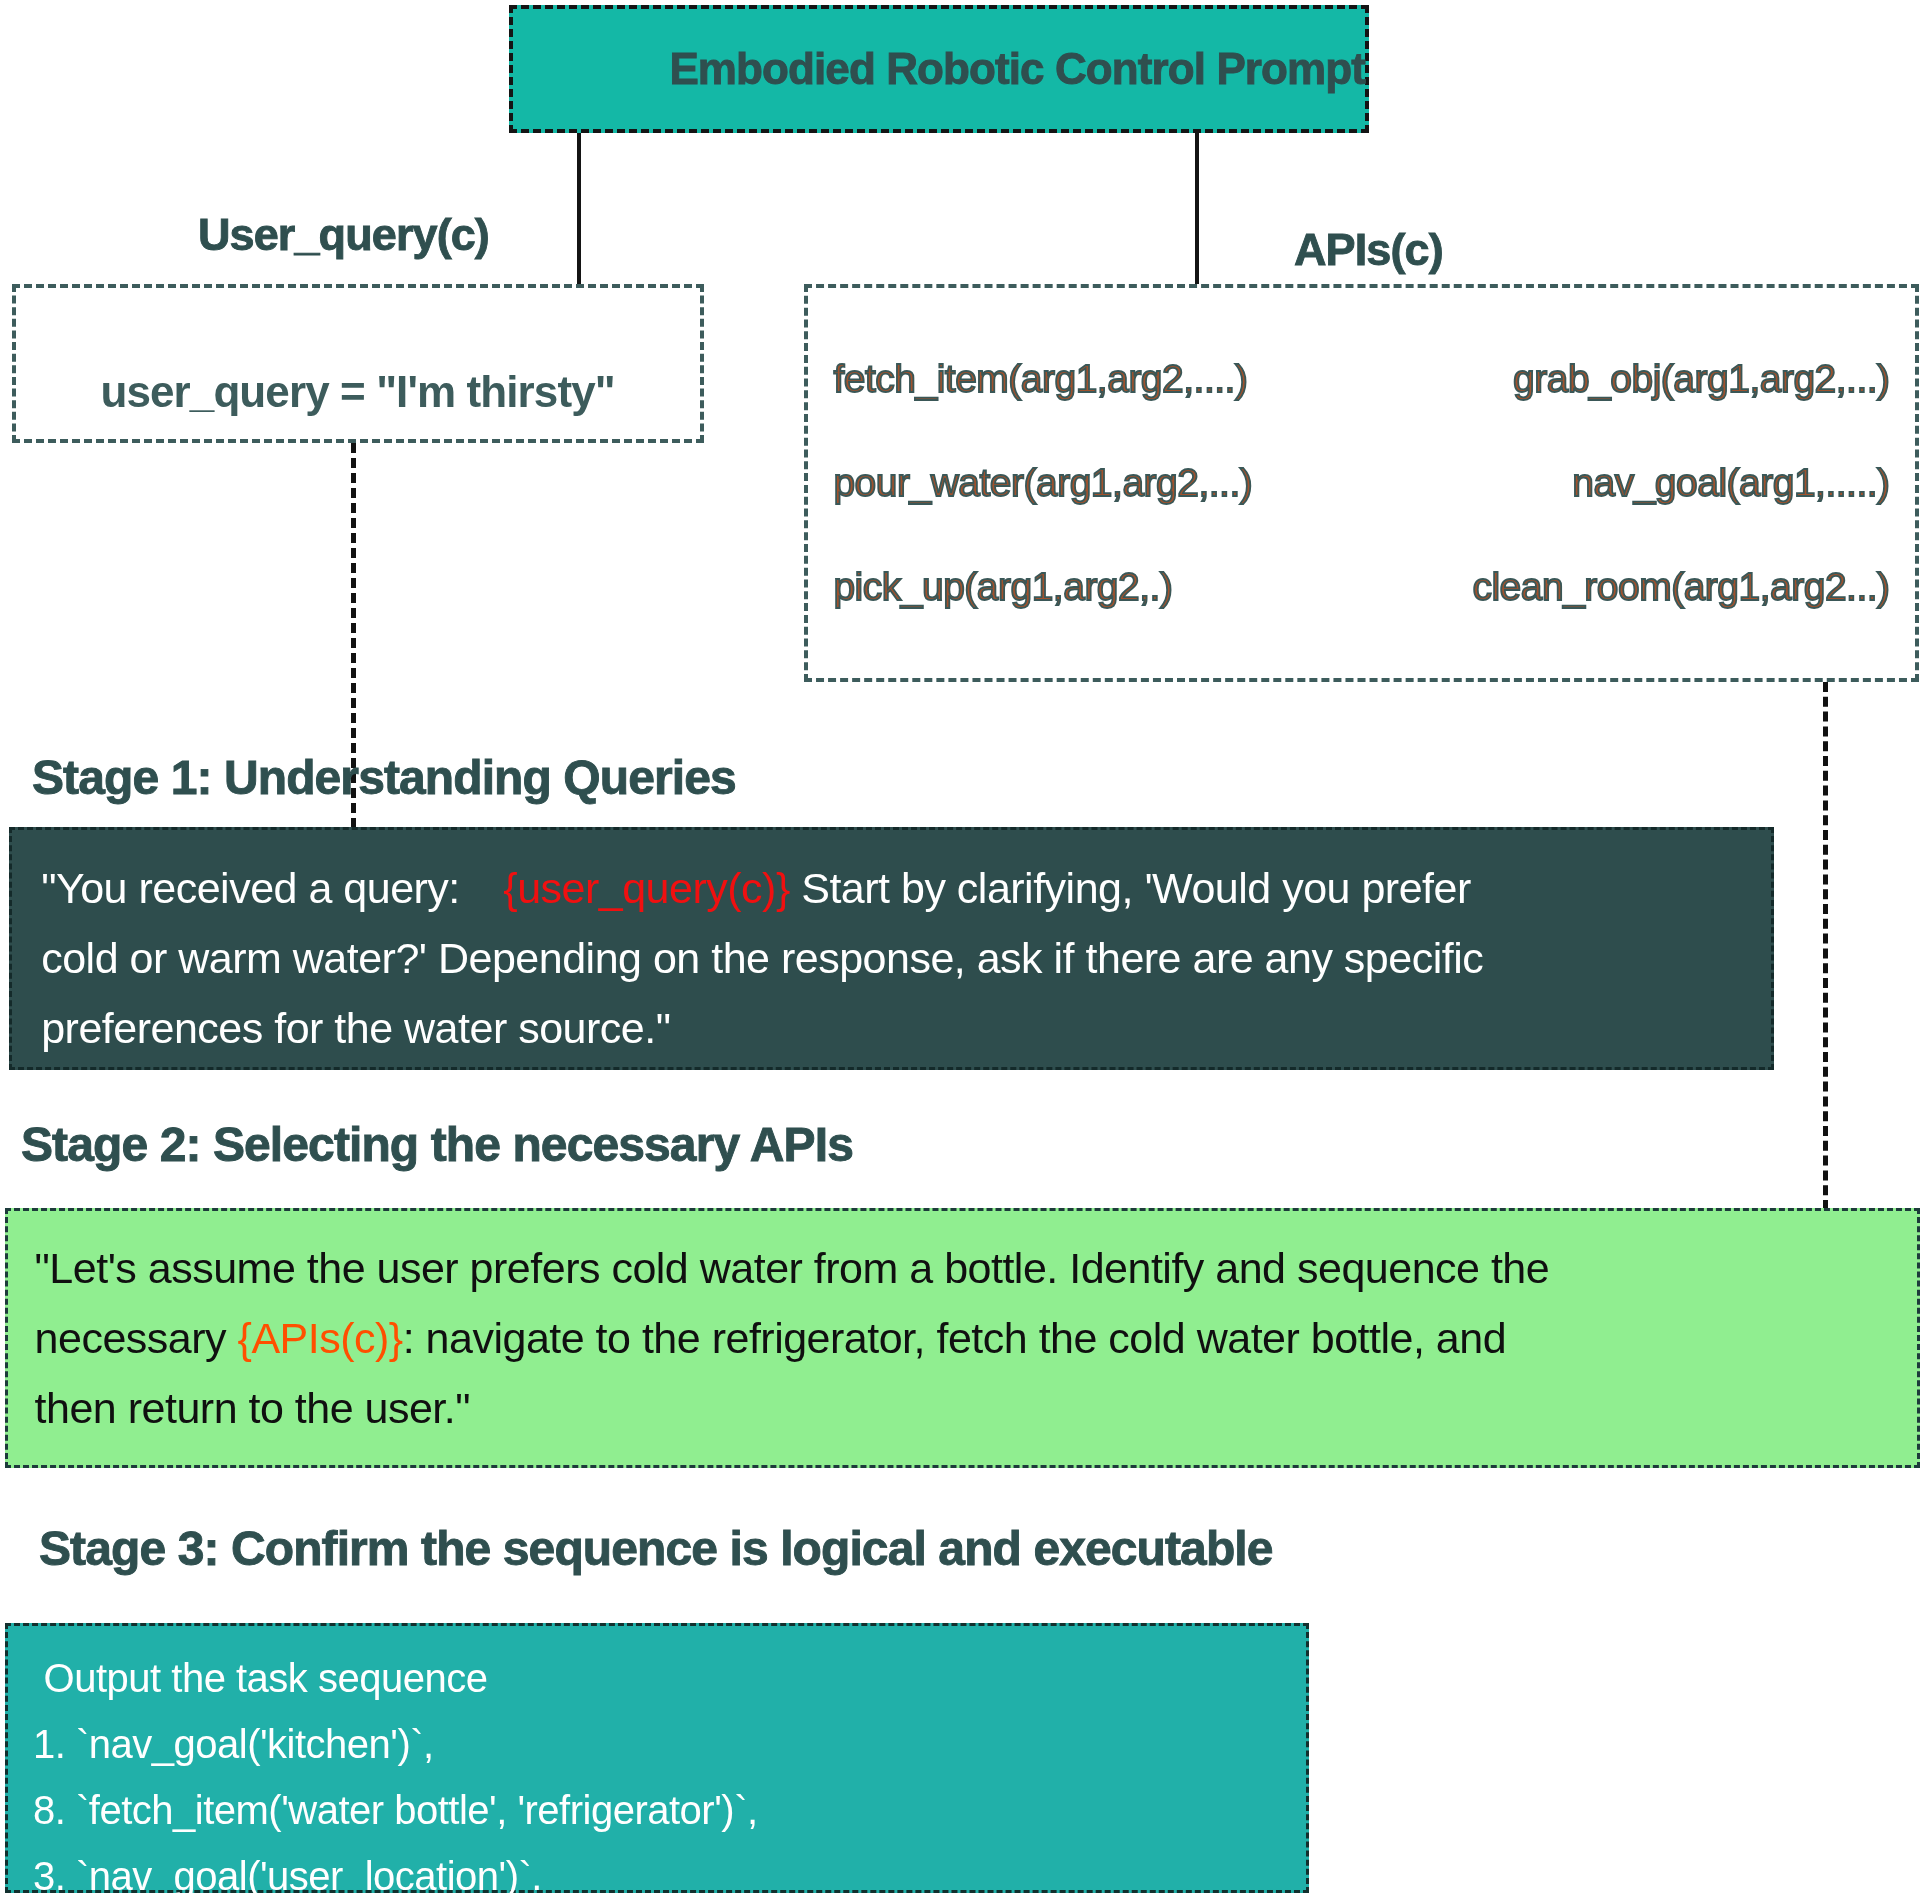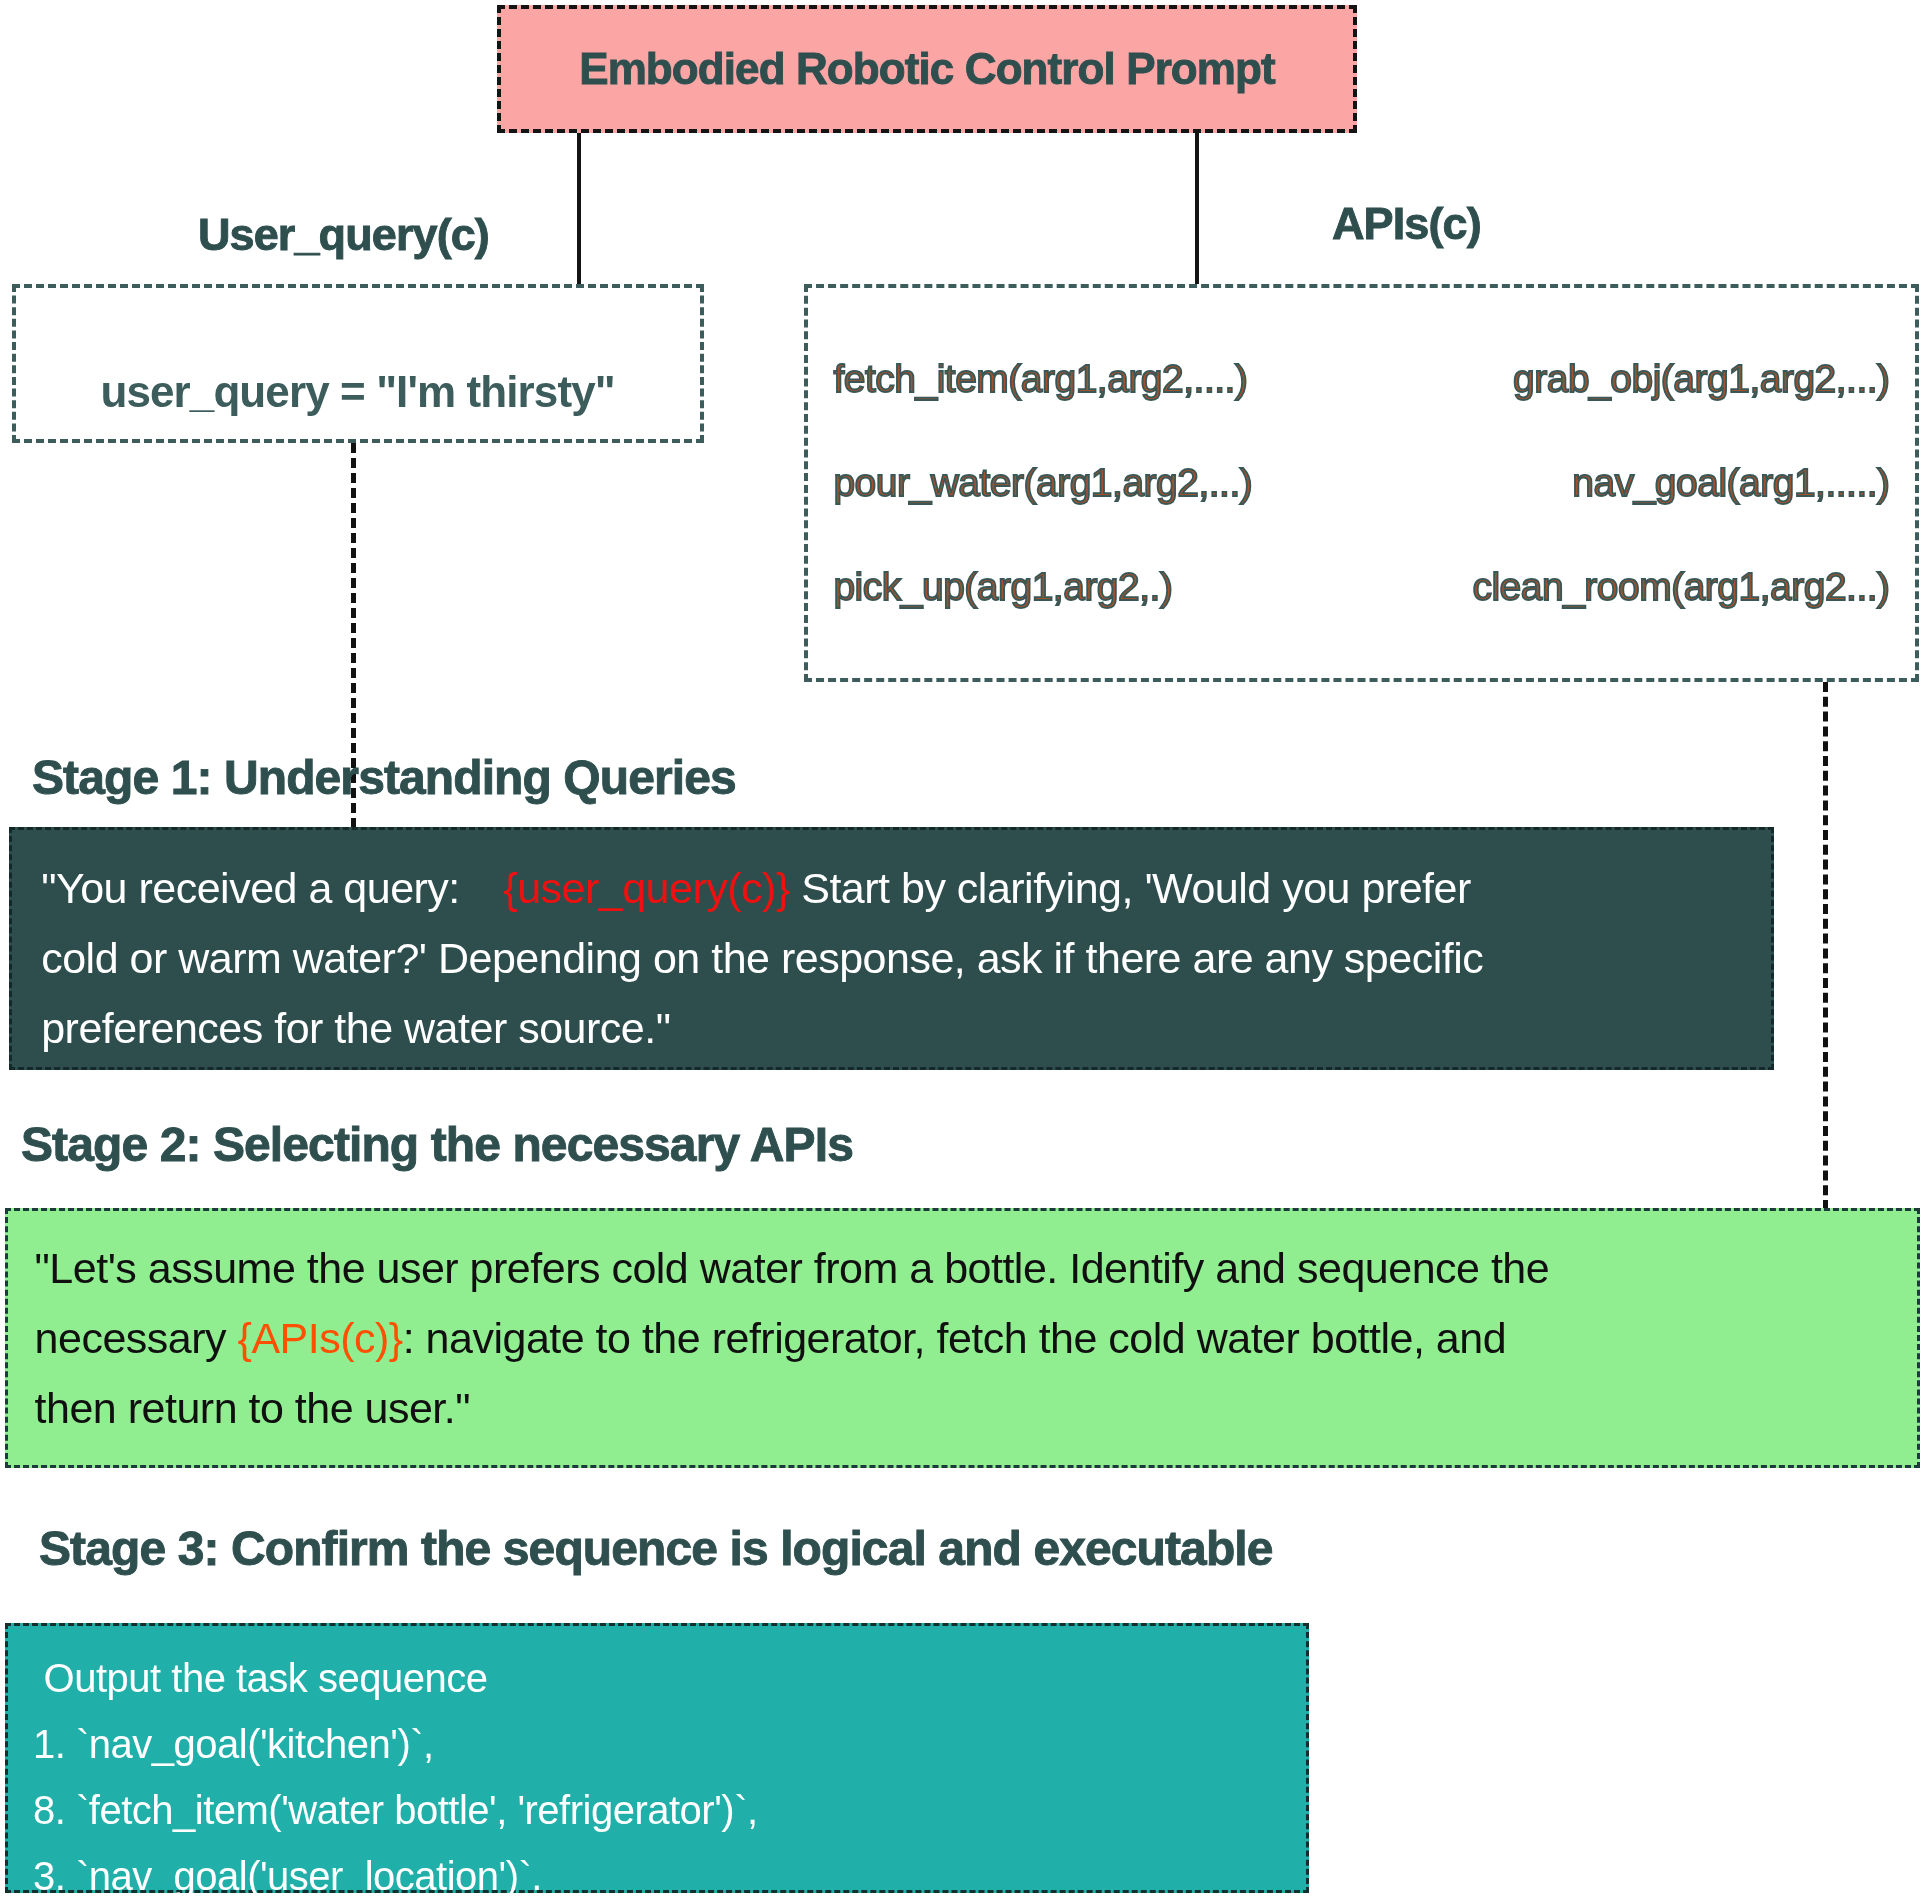--- a/index.html
+++ b/index.html
@@ -20,26 +20,26 @@
   }
   .vline-dashed {
     position: absolute;
     width: 0;
     border-left: 5.5px dashed #111111;
     z-index: 1;
   }
   
   .title-box {
     position: absolute;
-    left: 497px; top: 4.6px;
+    left: 509px; top: 4.6px;
     width: 860px; height: 128px;
     border: 4.6px dashed #141414;
     box-sizing: border-box;
-    display: flex; align-items: center; justify-content: center;
-    background: #fca5a5;
+    display: flex; align-items: center; justify-content: flex-end;
+    background: #14b8a6;
     z-index: 2;
   }
   .title-box .t {
     font-size: 44px; font-weight: 700; color: #2f4f4f;
     letter-spacing: -0.9px; -webkit-text-stroke: 0.9px #2f4f4f;
   }
   
   .branch-label {
     position: absolute;
     font-size: 45px; font-weight: 700; color: #2f4f4f;
@@ -127,21 +127,21 @@
   <div class="vline-solid" style="left:577px; top:131px; height:153px;"></div>
   <div class="vline-solid" style="left:1195px; top:131px; height:153px;"></div>
   <div class="vline-dashed" style="left:351px; top:443px; height:385px;"></div>
   <div class="vline-dashed" style="left:1823px; top:682px; height:528px;"></div>
 
   <div class="title-box">
     <span class="t">Embodied Robotic Control Prompt</span>
   </div>
 
   <div class="branch-label" style="left:198px; top:209px;">User_query(c)</div>
-  <div class="branch-label" style="left:1294px; top:198px;margin-left:38px;">APIs(c)</div>
+  <div class="branch-label" style="left:1294px; top:224px;">APIs(c)</div>
 
   <div id="user-query-box" class="teal-dashed-box">
     <span class="v">user_query = "I'm thirsty"</span>
   </div>
 
   <div id="apis-box" class="teal-dashed-box">
     <div class="api-row">
       <span class="api-fn">fetch_item(arg1,arg2,....)</span>
       <span class="api-fn">grab_obj(arg1,arg2,...)</span>
     </div>

